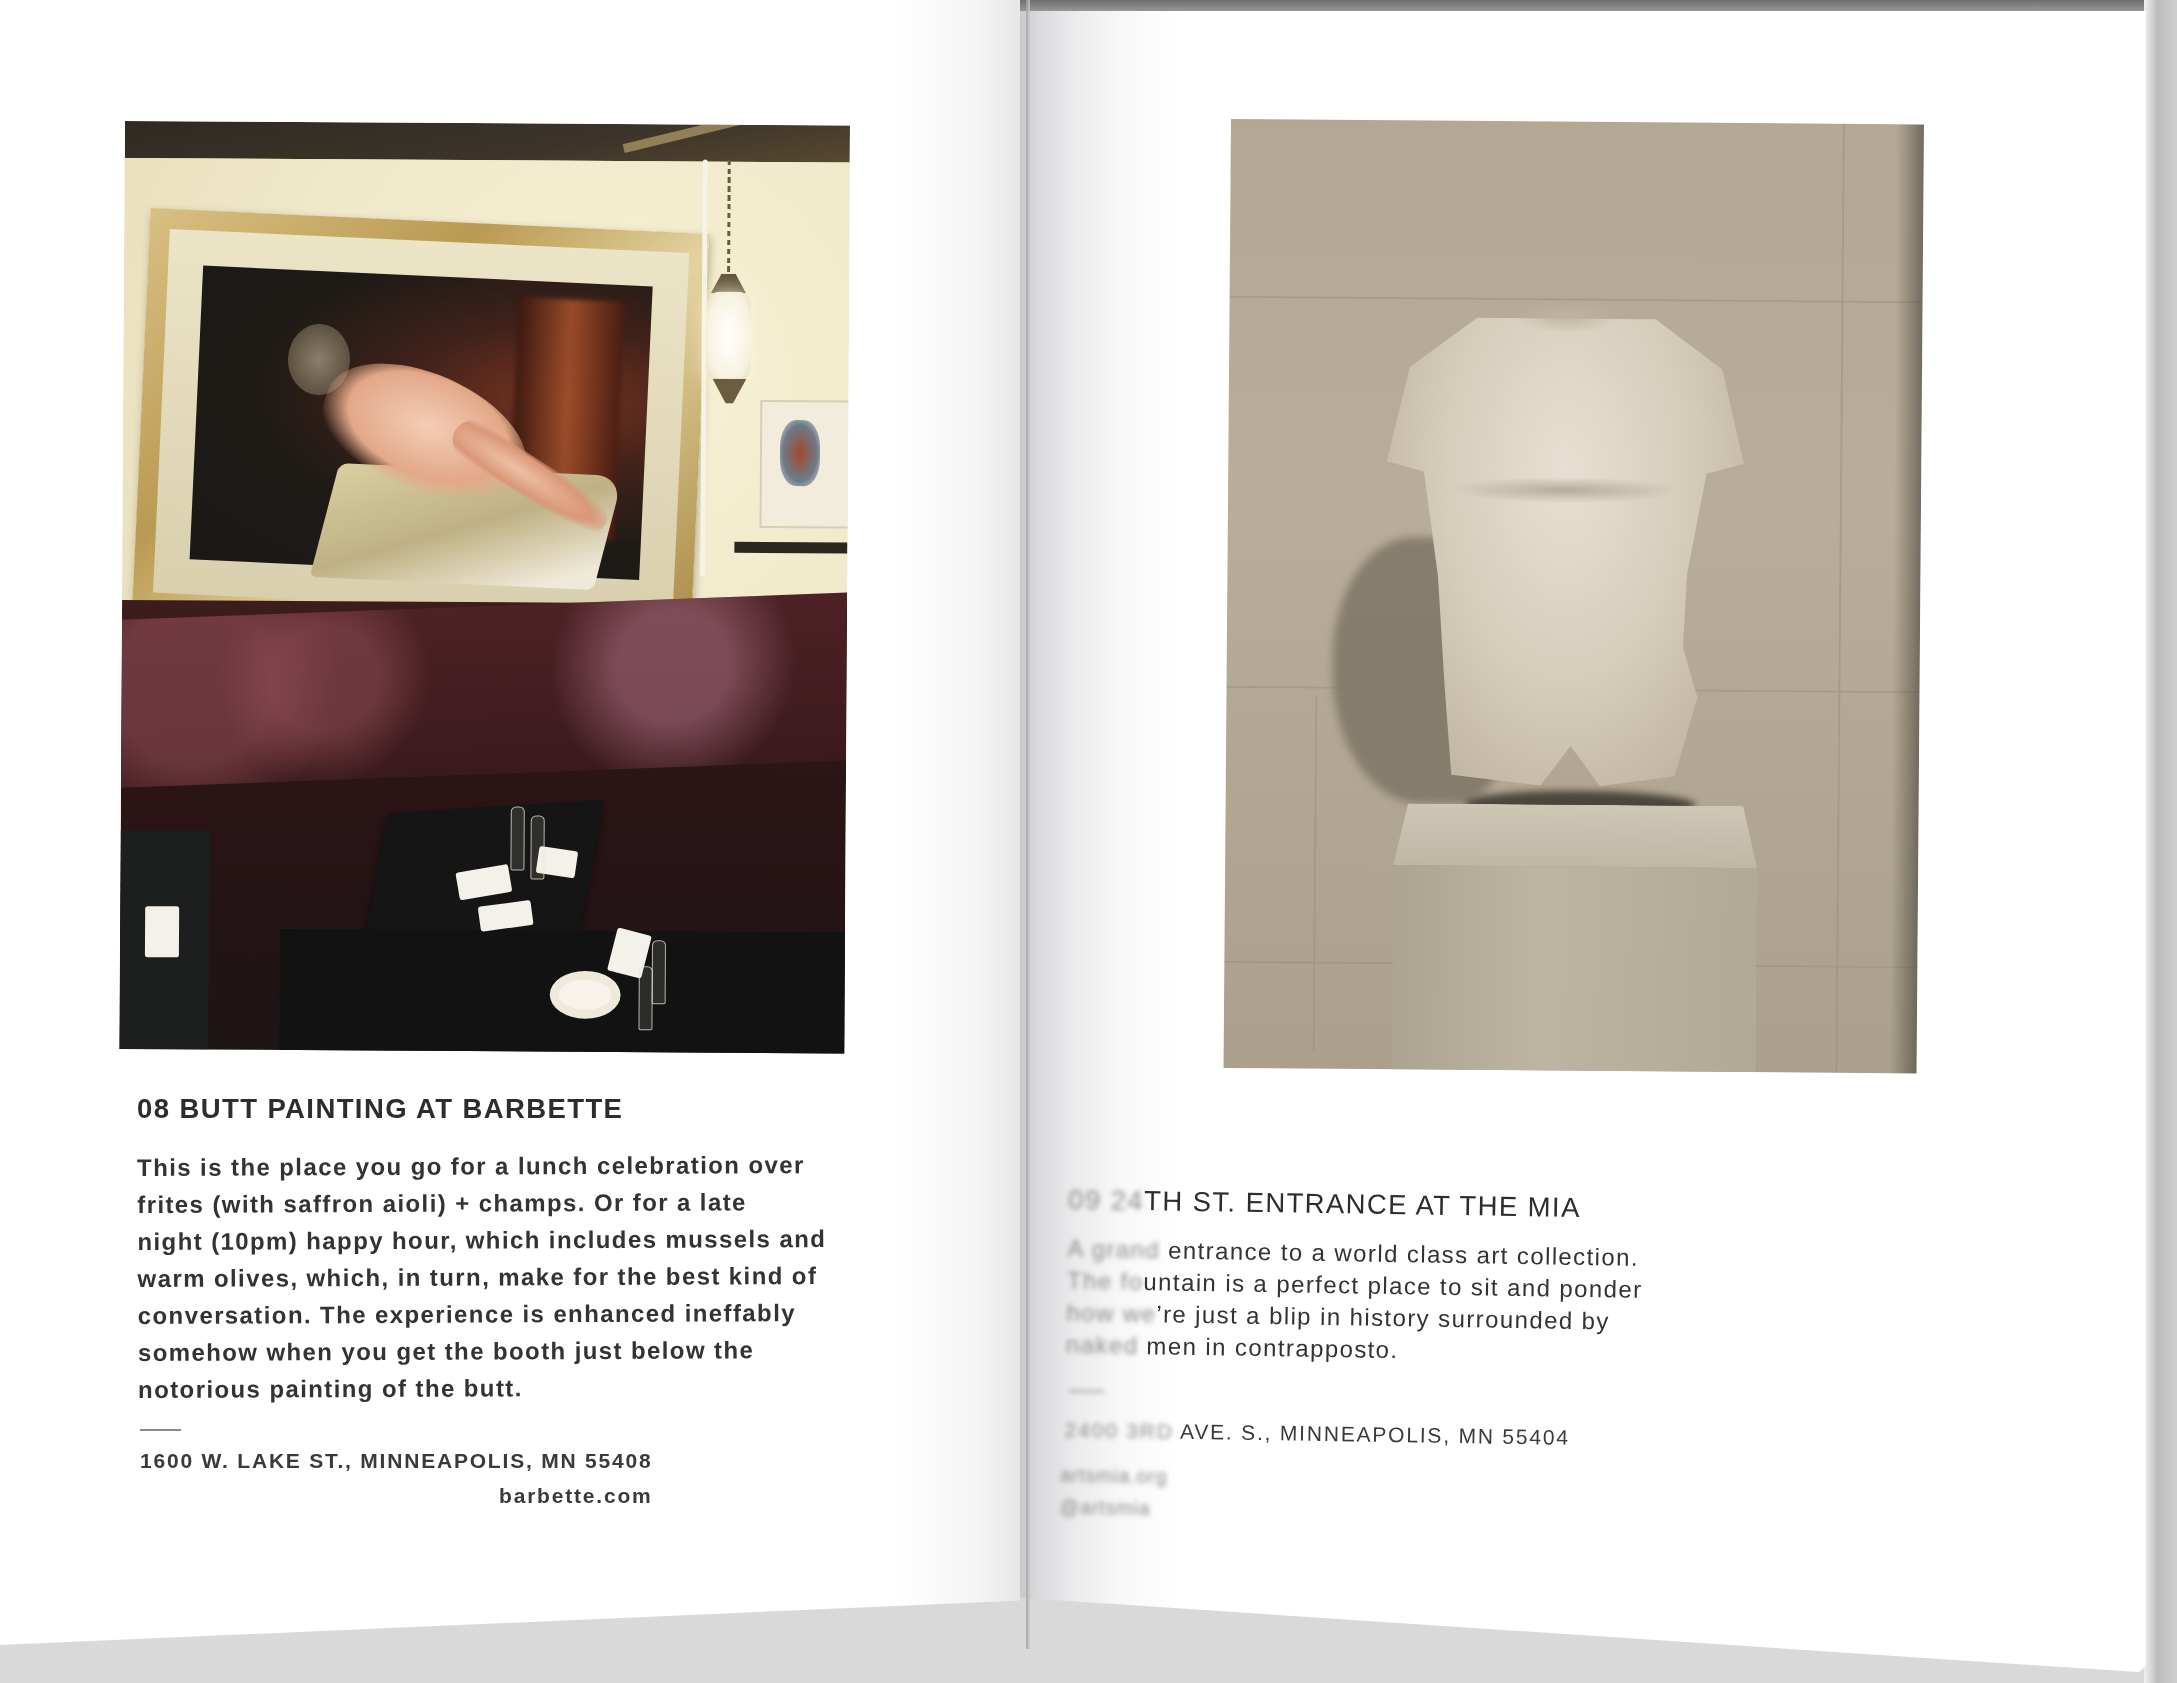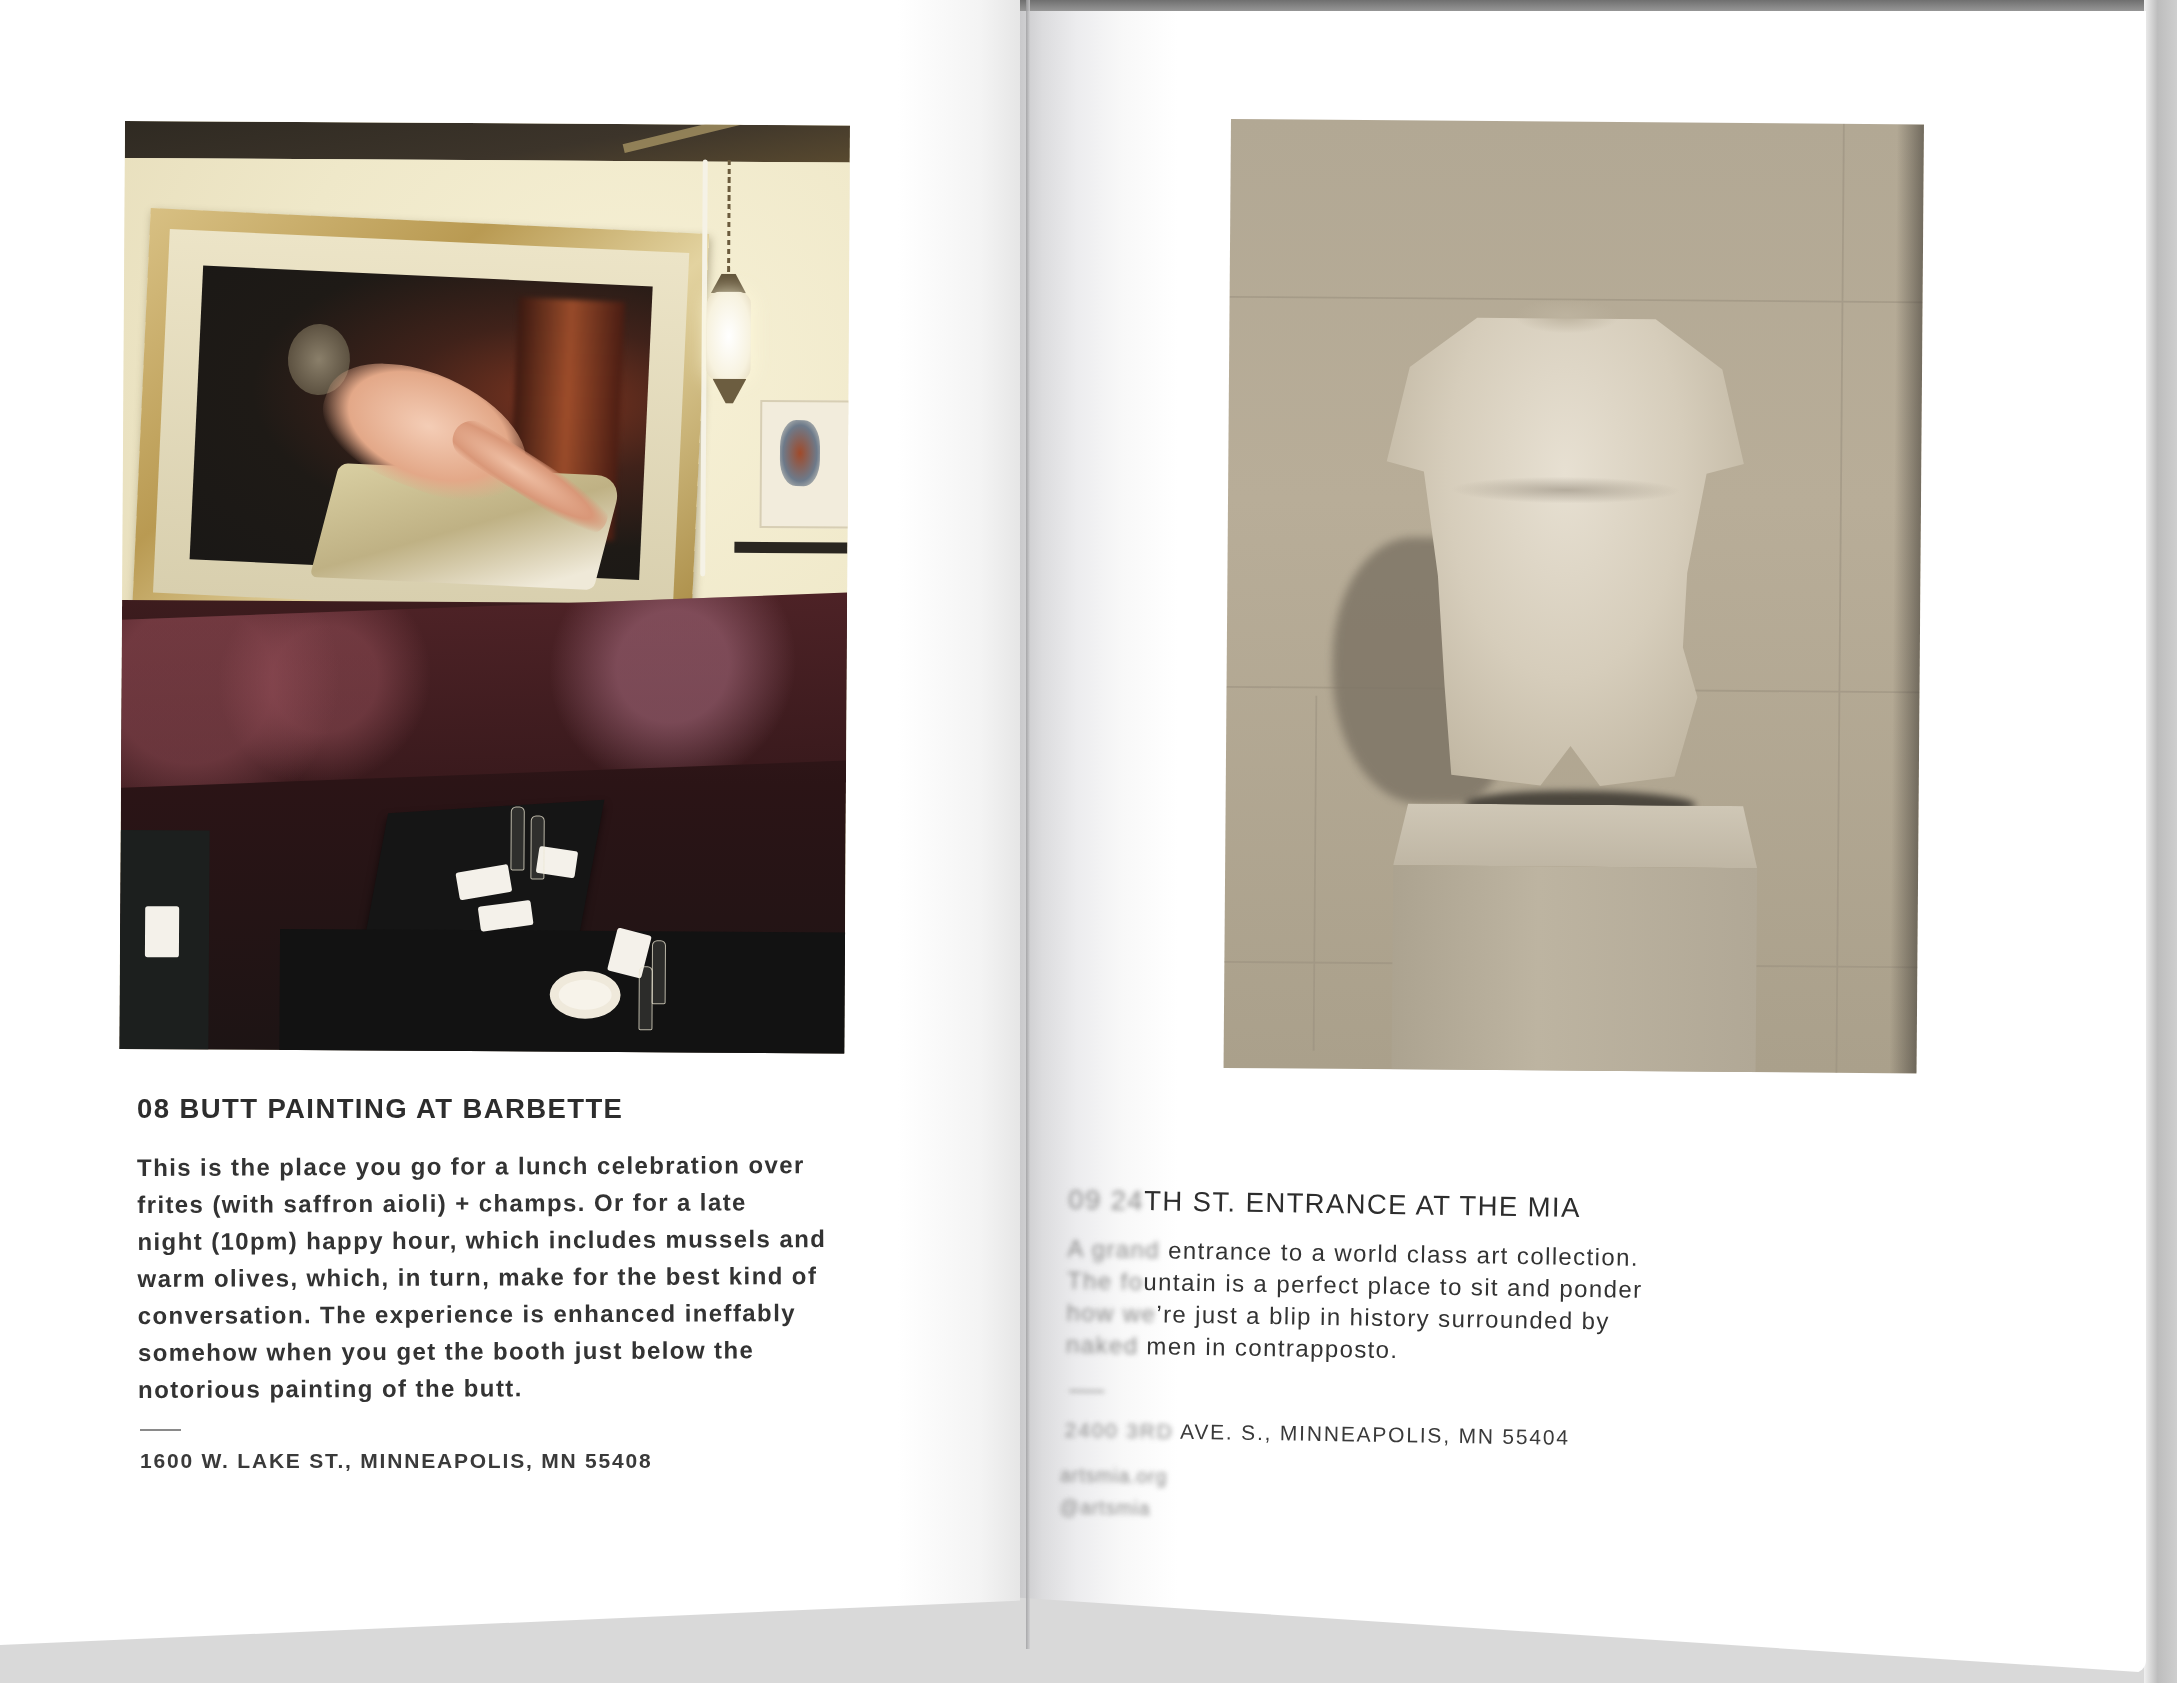--- a/index.html
+++ b/index.html
@@ -285,20 +285,21 @@
     <span>warm olives, which, in turn, make for the best kind of</span>
     <span>conversation. The experience is enhanced ineffably</span>
     <span>somehow when you get the booth just below the</span>
     <span>notorious painting of the butt.</span>
   </div>
 
   <div class="divider" style="left:140px;top:1429px;width:41px;"></div>
 
   <div class="entry-meta" style="left:140px;top:1443px;text-align:right;">
     <span>1600 W. LAKE ST., MINNEAPOLIS, MN 55408</span>
+    <span>barbette.com</span>
   </div>
 </div>
 
 <div class="page page-right"></div>
 <div class="gutter-line"></div>
 
 <div class="photo-right">
   <div class="wall-lines"></div>
   <div class="torso-shadow"></div>
   <div class="pedestal-shadow"></div>

